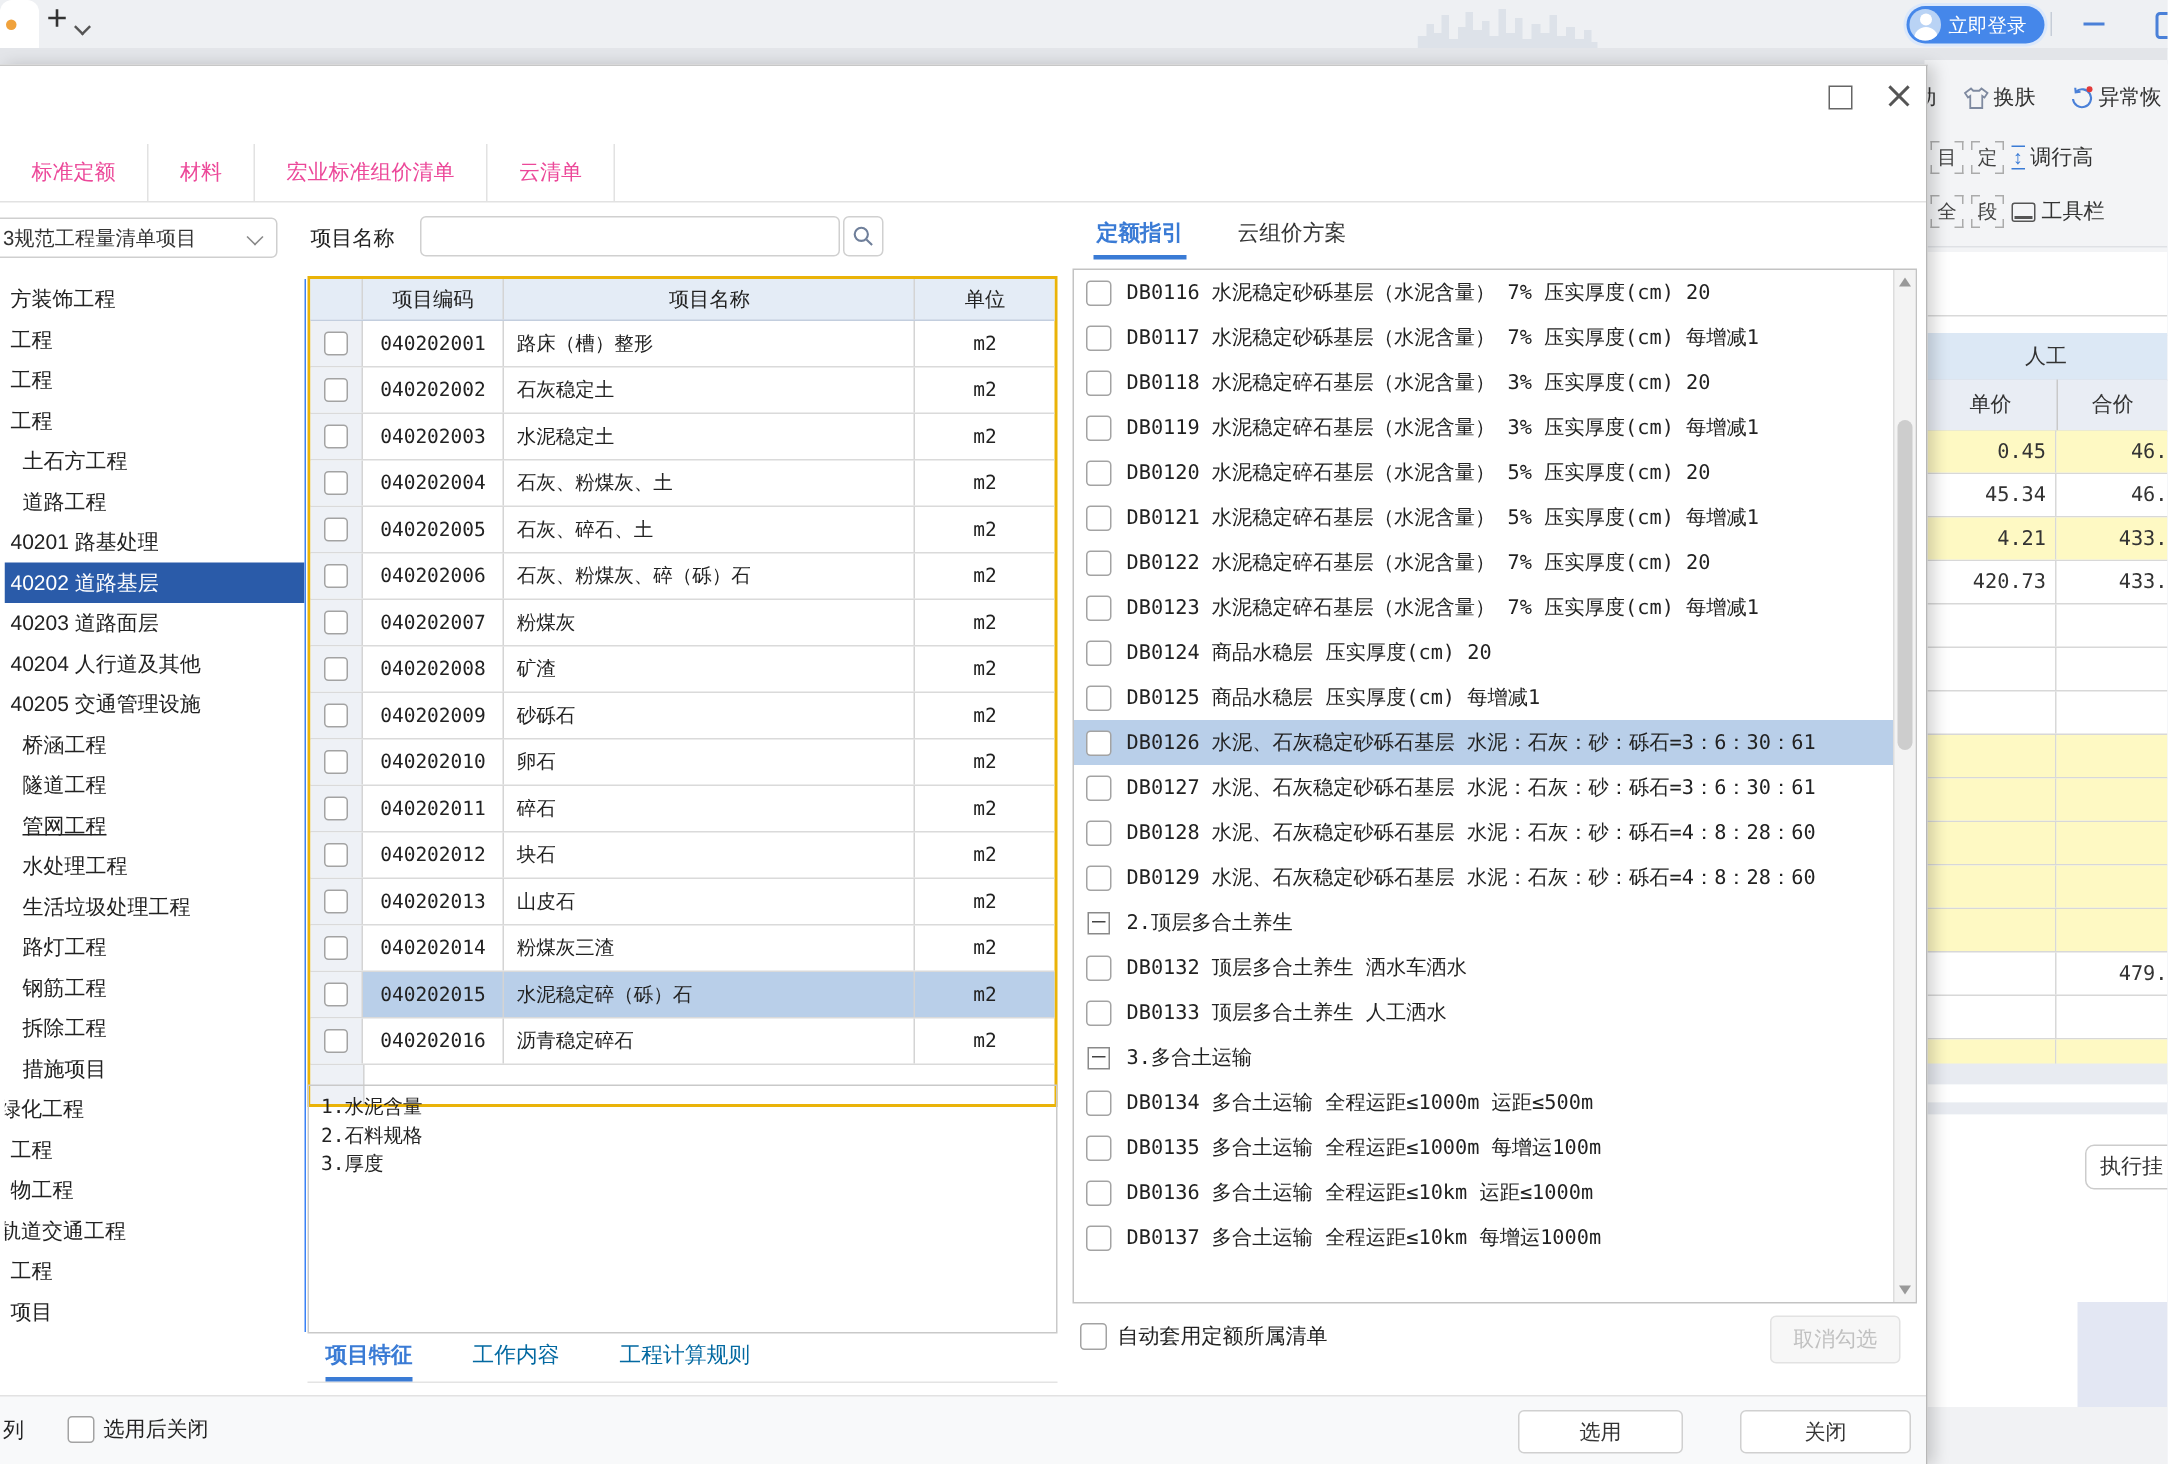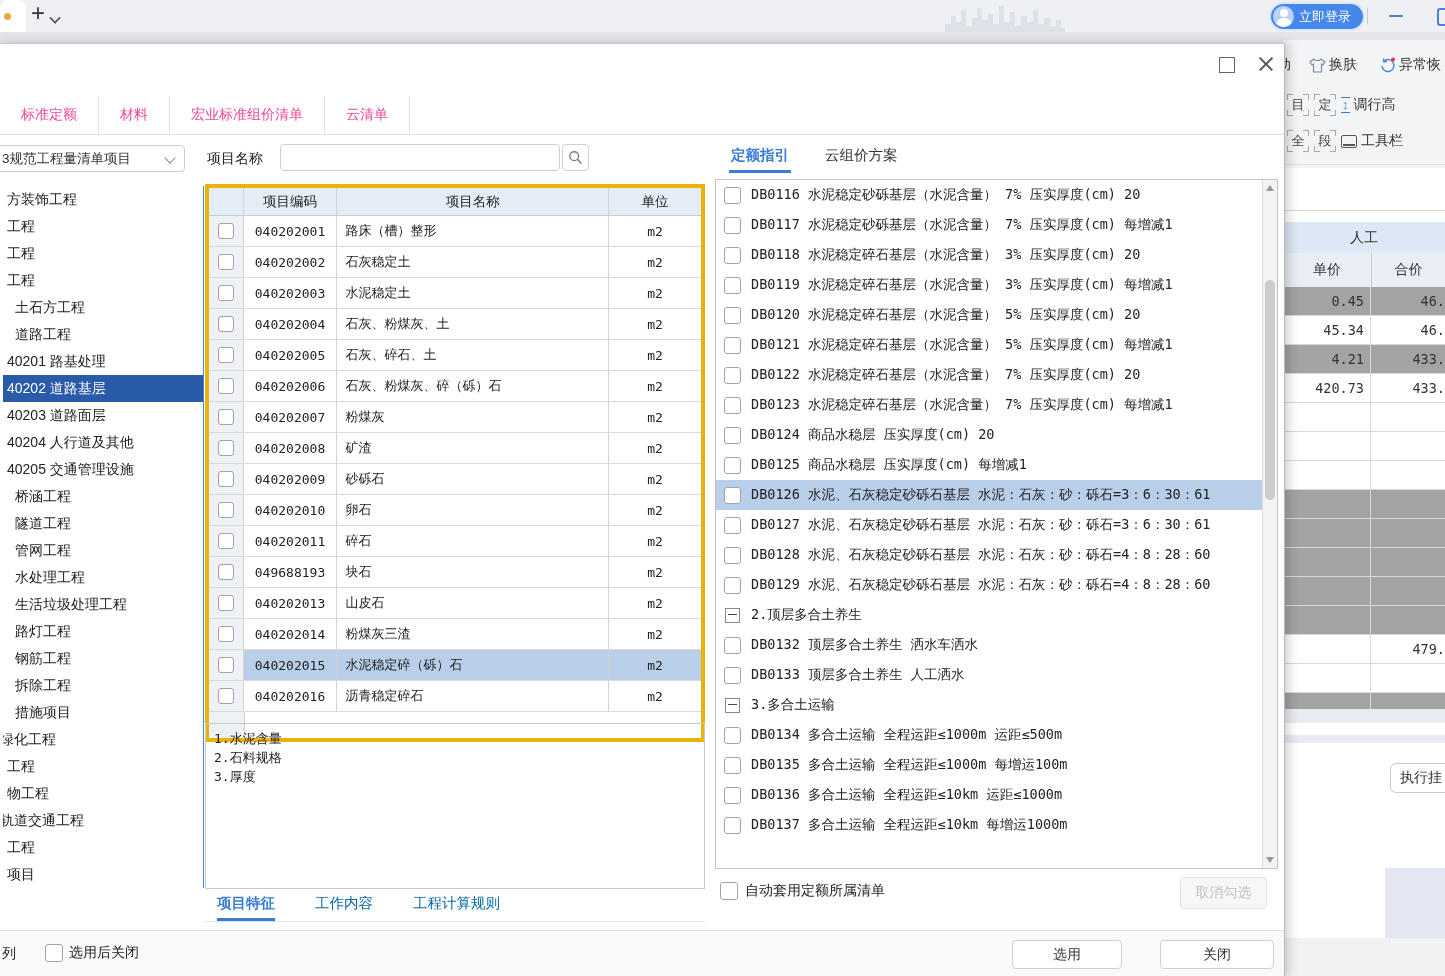--- a/index.html
+++ b/index.html
@@ -43,21 +43,21 @@
   .bgt-head{position:absolute;left:0;right:0;top:182px;height:31px;background:#dce8f5;border-bottom:1px solid #c3cede;
       display:flex;align-items:center;justify-content:center;font-size:14px;color:#333;}
   .bgt-sub{position:absolute;left:0;right:0;top:213px;height:34px;background:#e9edf4;border-bottom:1px solid #c9c9c9;display:flex;font-size:14px;}
   .bgt-sub div{display:flex;align-items:center;justify-content:center;}
   .bgt-sub .c1{width:88px;border-right:1px solid #c9c9c9;}
   .bgt-sub .c2{flex:1;}
   .bgt-rows{position:absolute;left:0;right:0;top:247px;}
   .bgt-row{height:28px;display:flex;border-bottom:1px solid #d8d8d8;font-size:13.5px;}
   .bgt-row .c1{width:88px;border-right:1px solid #d8d8d8;display:flex;align-items:center;justify-content:flex-end;padding-right:6px;box-sizing:border-box;}
   .bgt-row .c2{flex:1;display:flex;align-items:center;justify-content:flex-end;}
-  .cyan{background:#a3a3a3;}
+  .cyan{background:#fef9c3;}
   .band1{position:absolute;left:0;right:0;top:669px;height:14px;background:#e8ebf1;}
   .bg-white2{position:absolute;left:0;right:0;top:683px;height:12px;background:#fff;}
   .band2{position:absolute;left:0;right:0;top:695px;height:8px;background:#e8ebf1;}
   .bg-white3{position:absolute;left:0;right:0;top:703px;height:195px;background:#fff;}
   .exec-btn{position:absolute;left:107px;top:723px;width:80px;height:30px;border:1px solid #ccc;border-radius:6px;background:#fff;
       display:flex;align-items:center;padding-left:9px;font-size:14px;color:#333;box-sizing:border-box;}
   .lavender{position:absolute;left:102px;top:828px;width:60px;height:70px;background:#e3e7f3;}
   .bg-graybottom{position:absolute;left:0;right:0;top:898px;bottom:0;background:#f1f2f4;}
 
   
@@ -77,21 +77,21 @@
   .dd-chev{position:absolute;right:10px;top:8px;width:7px;height:7px;border-right:1.5px solid #888;border-bottom:1.5px solid #888;transform:rotate(45deg);}
   .tree{position:absolute;left:3px;top:142px;width:200px;height:702px;border-right:1px solid #3b82f6;overflow:hidden;}
   .titem{height:27px;display:flex;align-items:center;font-size:14px;color:#222;white-space:nowrap;overflow:hidden;}
   .tsel{background:#2a5ba9;color:#fff;}
 
   
   .mid{position:absolute;left:205px;top:90px;width:500px;bottom:46px;border-radius:17px;}
   .search-label{position:absolute;left:2px;top:16px;font-size:14px;color:#222;}
   .search-input{position:absolute;left:75px;top:10px;width:280px;height:27px;border:1px solid #d0d0d0;border-radius:4px;background:#fff;box-sizing:border-box;}
   .search-btn{position:absolute;left:357px;top:10px;width:27px;height:27px;border:1px solid #d0d0d0;border-radius:4px;background:#fff;display:flex;align-items:center;justify-content:center;box-sizing:border-box;}
-  .mtable{position:absolute;left:0;top:50px;width:500px;border:4px solid #eab308;box-sizing:border-box;}
+  .mtable{position:absolute;left:0;top:50px;width:500px;border:2px solid #eab308;box-sizing:border-box;}
   .mhead{height:27px;background:#e4ecf6;display:flex;border-bottom:1px solid #c3cede;font-size:13.5px;color:#222;}
   .mhead div,.mrow div{box-sizing:border-box;}
   .col-cb{width:35px;border-right:1px solid #d4d4d4;display:flex;align-items:center;justify-content:center;background:#eef1f6;}
   .col-code{width:95px;border-right:1px solid #d4d4d4;display:flex;align-items:center;justify-content:center;}
   .col-name{width:275px;border-right:1px solid #d4d4d4;display:flex;align-items:center;padding-left:8px;}
   .col-unit{width:93px;display:flex;align-items:center;justify-content:center;text-align:right;}
   .mhead .col-cb{background:#e4ecf6;}
   .mrow{height:30px;display:flex;border-bottom:1px solid #dadada;font-size:13px;color:#222;}
   .mrow.msel .col-code,.mrow.msel .col-name,.mrow.msel .col-unit{background:#b9cfe9;}
   .mrow-empty{height:26px;display:flex;}
@@ -299,21 +299,21 @@
       <div class="titem" style="padding-left: 4px;">工程</div>
       <div class="titem" style="padding-left: 12px;">土石方工程</div>
       <div class="titem" style="padding-left: 12px;">道路工程</div>
       <div class="titem" style="padding-left: 4px;">40201 路基处理</div>
       <div class="titem tsel" style="padding-left: 4px;">40202 道路基层</div>
       <div class="titem" style="padding-left: 4px;">40203 道路面层</div>
       <div class="titem" style="padding-left: 4px;">40204 人行道及其他</div>
       <div class="titem" style="padding-left: 4px;">40205 交通管理设施</div>
       <div class="titem" style="padding-left: 12px;">桥涵工程</div>
       <div class="titem" style="padding-left: 12px;">隧道工程</div>
-      <div class="titem" style="padding-left: 12px;">管网工程</div>
+      <div class="titem" style="padding-left: 12px; text-decoration: underline;">管网工程</div>
       <div class="titem" style="padding-left: 12px;">水处理工程</div>
       <div class="titem" style="padding-left: 12px;">生活垃圾处理工程</div>
       <div class="titem" style="padding-left: 12px;">路灯工程</div>
       <div class="titem" style="padding-left: 12px;">钢筋工程</div>
       <div class="titem" style="padding-left: 12px;">拆除工程</div>
       <div class="titem" style="padding-left: 12px;">措施项目</div>
       <div class="titem" style="padding-left: 4px; text-indent: -7px;">绿化工程</div>
       <div class="titem" style="padding-left: 4px;">工程</div>
       <div class="titem" style="padding-left: 4px;">物工程</div>
       <div class="titem" style="padding-left: 4px; text-indent: -7px;">轨道交通工程</div>
@@ -423,21 +423,21 @@
               <div class="cb"></div>
             </div>
             <div class="col-code">040202011</div>
             <div class="col-name">碎石</div>
             <div class="col-unit">m2</div>
           </div>
           <div class="mrow mono">
             <div class="col-cb">
               <div class="cb"></div>
             </div>
-            <div class="col-code">049688193</div>
+            <div class="col-code">040202012</div>
             <div class="col-name">块石</div>
             <div class="col-unit">m2</div>
           </div>
           <div class="mrow mono">
             <div class="col-cb">
               <div class="cb"></div>
             </div>
             <div class="col-code">040202013</div>
             <div class="col-name">山皮石</div>
             <div class="col-unit">m2</div>

